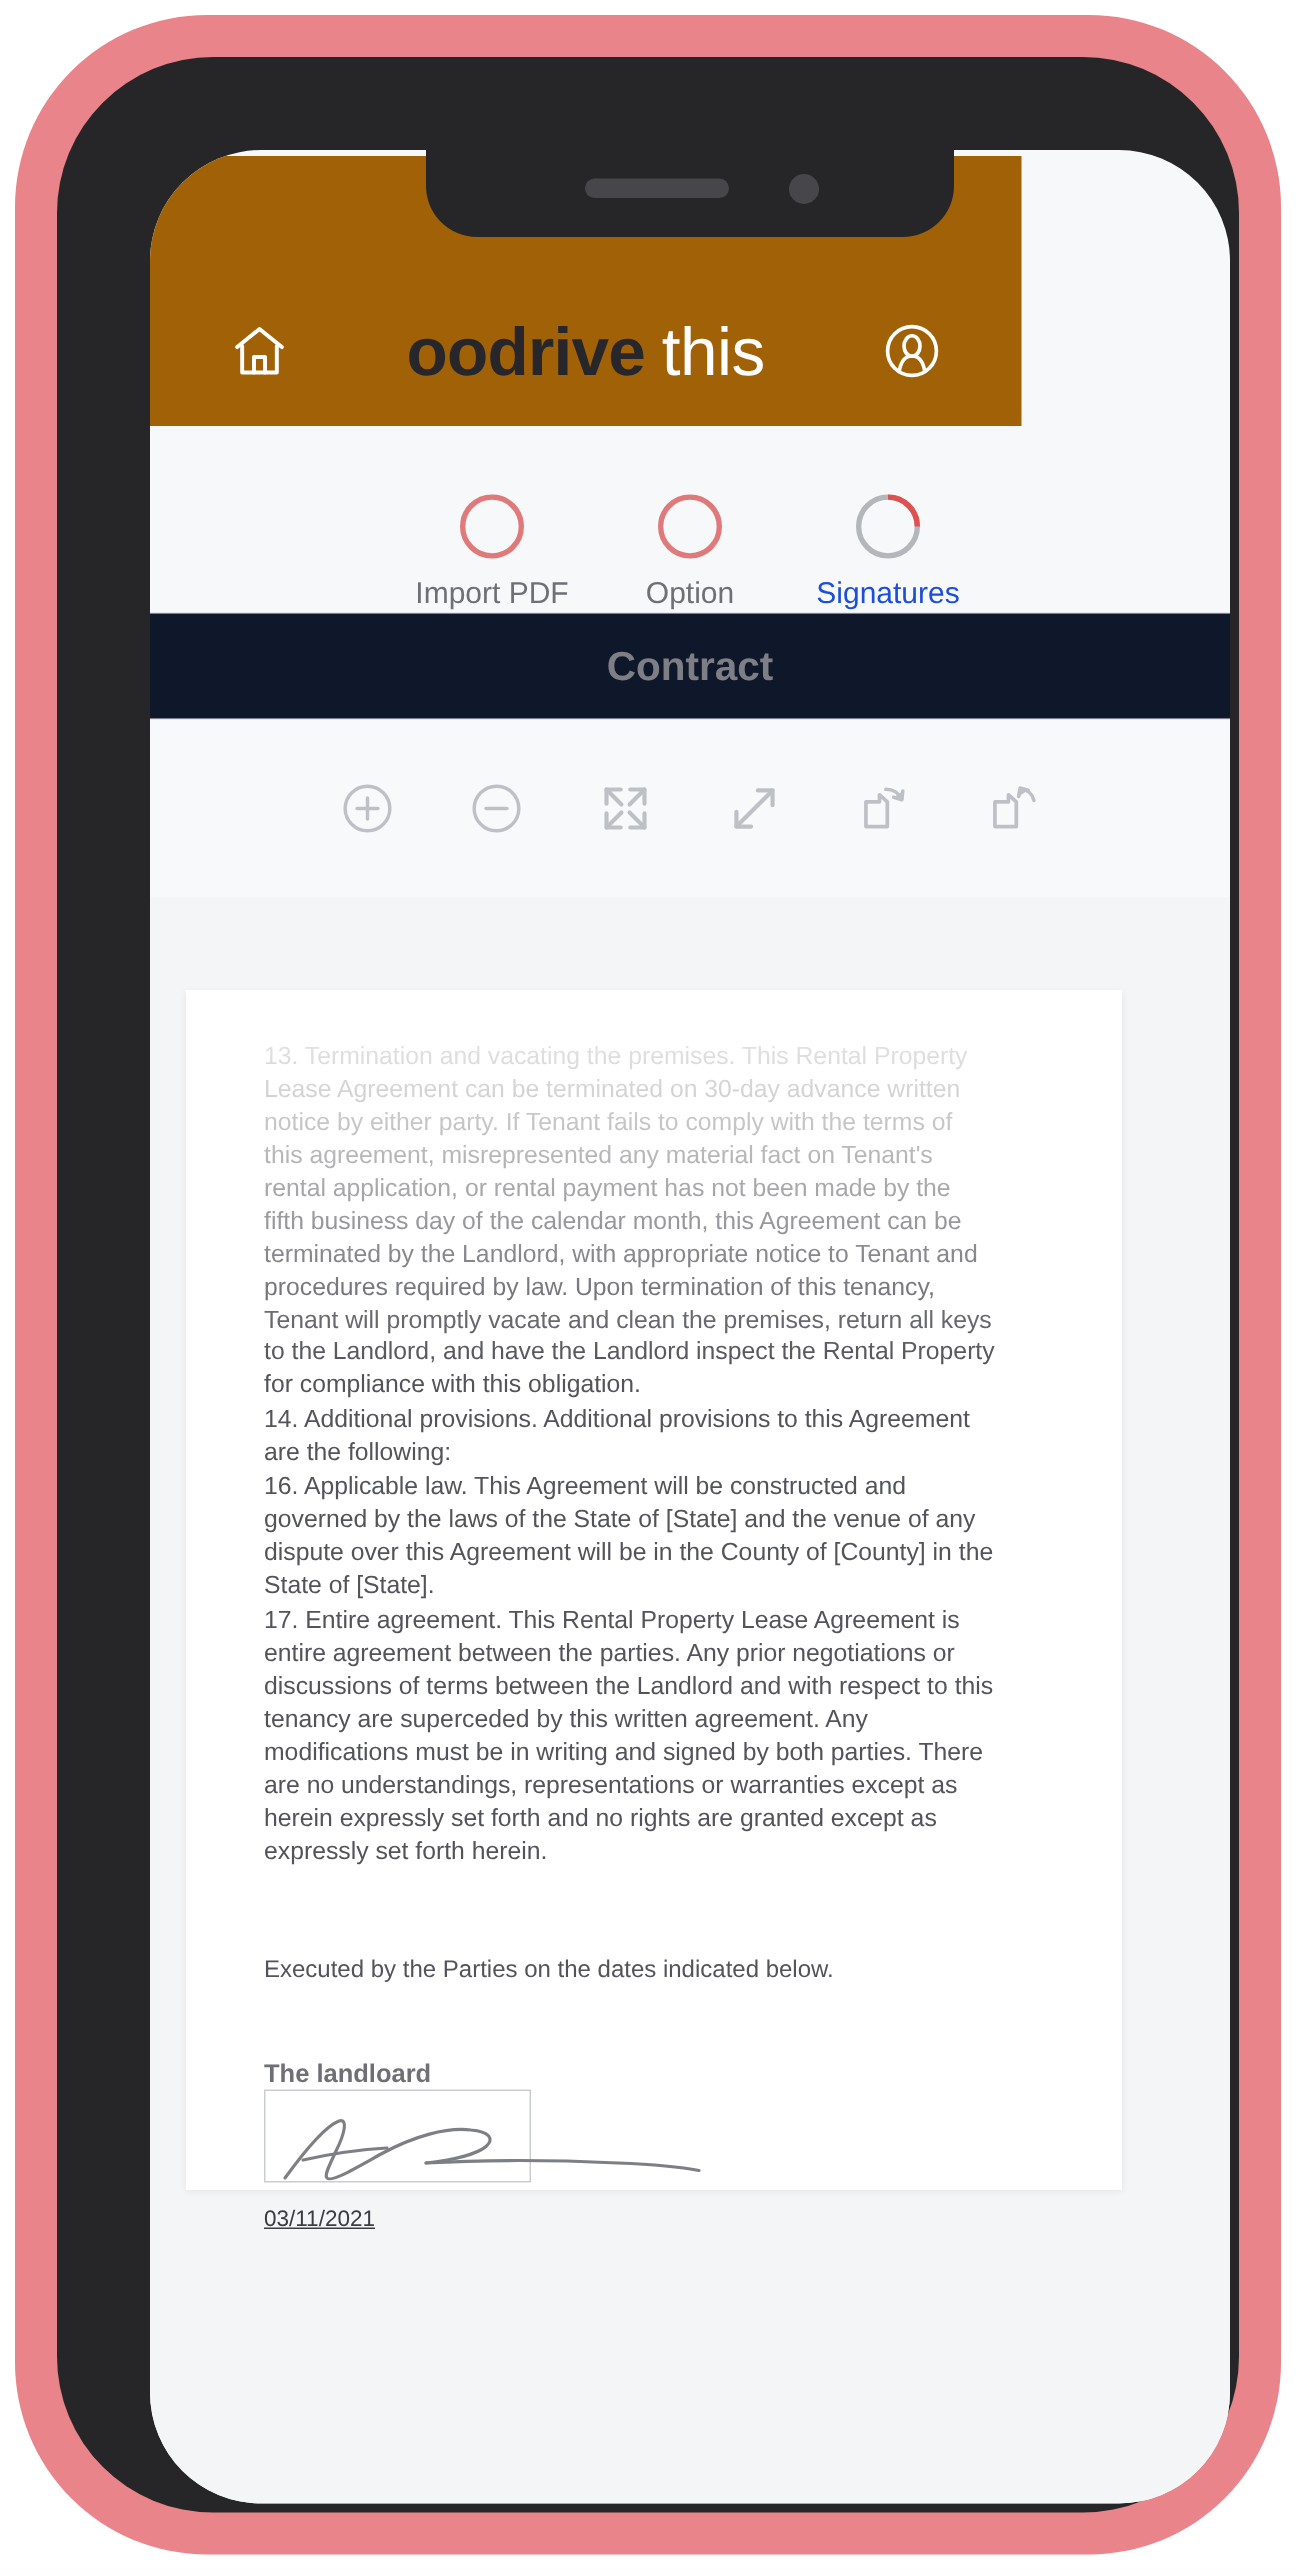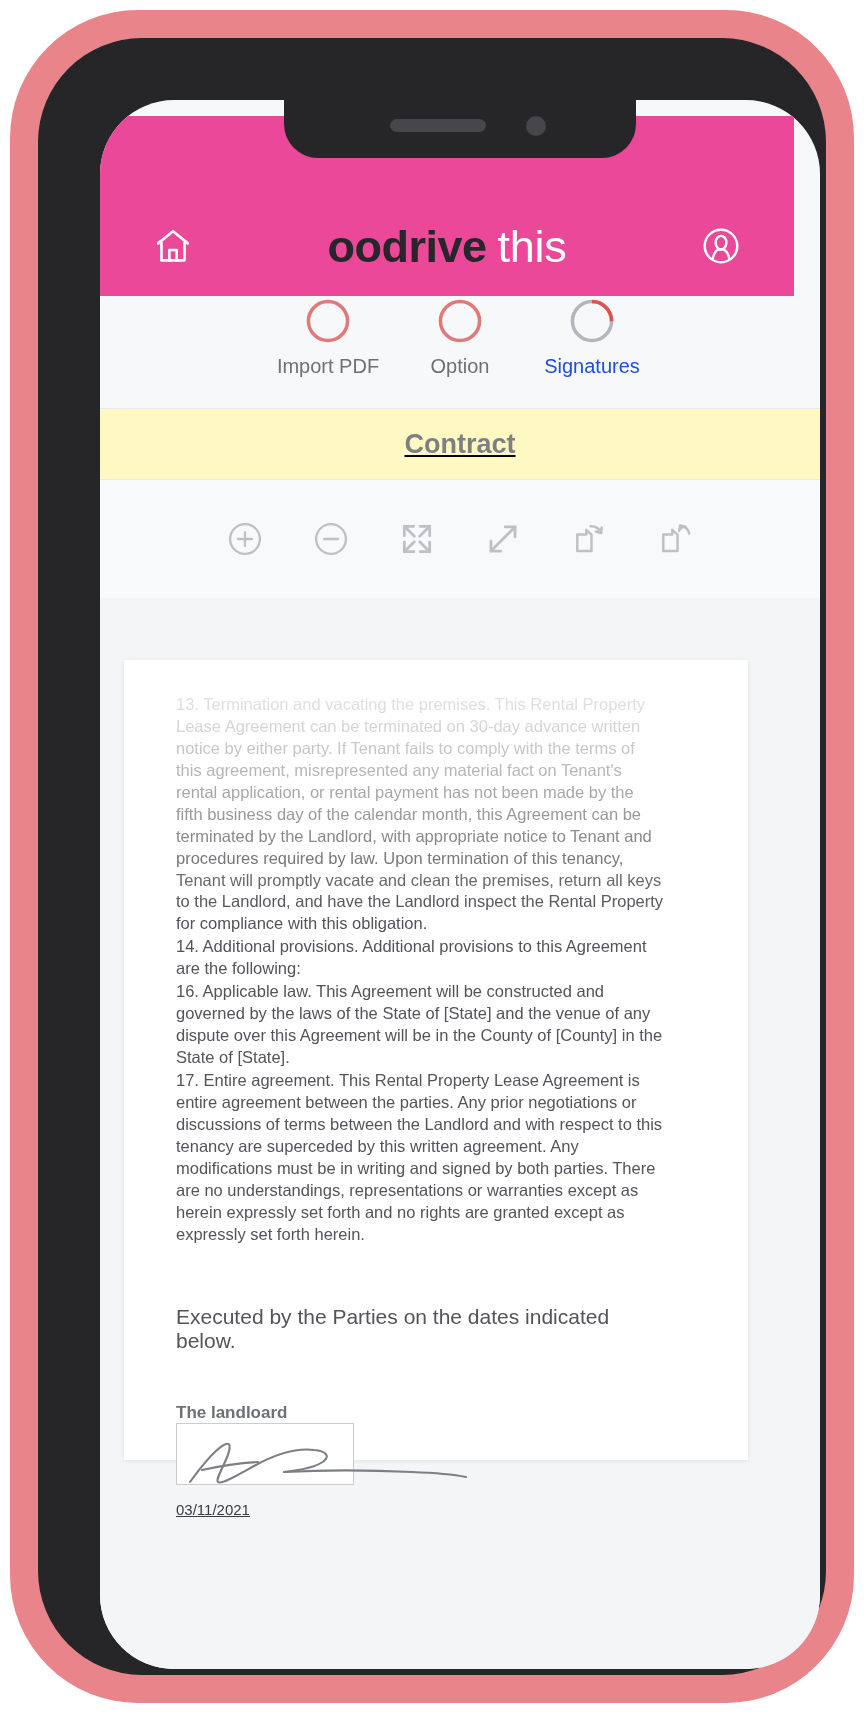--- a/index.html
+++ b/index.html
@@ -58,23 +58,23 @@
     position: absolute;
     right: 90px; top: 16px;
     width: 20px; height: 20px;
     border-radius: 50%;
     background: #46464b;
   }
 
   
   #app-header {
     position: absolute;
-    left: 0; top: 16px;
-    width: 694px; height: 180px;
-    background: #ec4899;
+    left: 0; top: 4px;
+    width: 581px; height: 180px;
+    background: #a16207;
     z-index: 10;
   }
   #header-bar {
     position: absolute;
     left: 0; top: 80px;
     width: 100%; height: 100px;
     display: flex; align-items: center;
     justify-content: space-between;
     padding: 0 52px;
   }
@@ -93,21 +93,21 @@
     color: #ffffff; letter-spacing: -0.3px;
   }
 
   
   #stepper {
     position: absolute;
     left: 0; top: 180px;
     width: 720px; height: 128px;
     background: #f7f8fa;
     display: flex;
-    align-items: flex-start;
+    align-items: flex-end;
     justify-content: center;
     gap: 0;
     padding-top: 18px;
   }
   .step {
     width: 132px;
     display: flex; flex-direction: column;
     align-items: center; gap: 11px;
     cursor: pointer;
   }
@@ -117,24 +117,24 @@
     color: #6e7076;
     white-space: nowrap;
   }
   .step.active .step-label { color: #1d4ed8; }
 
   
   #doc-title-bar {
     position: absolute;
     left: 0; top: 308px;
     width: 720px; height: 72px;
-    background: #fef9c3;
+    background: #0f172a;
     border-top: 1px solid #e6e8eb;
     border-bottom: 1px solid #e6e8eb;
-    display: flex; align-items: center; justify-content: center; text-decoration: underline;
+    display: flex; align-items: center; justify-content: center;
   }
   #doc-title {
     font-size: 27px; font-weight: 600;
     color: #7d7f85;
   }
 
   
   #viewer-toolbar {
     position: absolute;
     left: 0; top: 380px;
@@ -180,21 +180,21 @@
     width: 624px; height: 250px;
     background: linear-gradient(to bottom,
       rgba(255,255,255,0.92) 0%,
       rgba(255,255,255,0.74) 28%,
       rgba(255,255,255,0.42) 60%,
       rgba(255,255,255,0.0) 100%);
     pointer-events: none;
     z-index: 5;
   }
   #executed-line {
-    font-size: 21px; color: #52545a;
+    font-size: 16px; color: #52545a;
     margin-top: 60px;
   }
 
   
   #sign-row {
     display: flex;
     margin-top: 50px;
     gap: 0;
   }
   .sign-col { width: 50%; }

